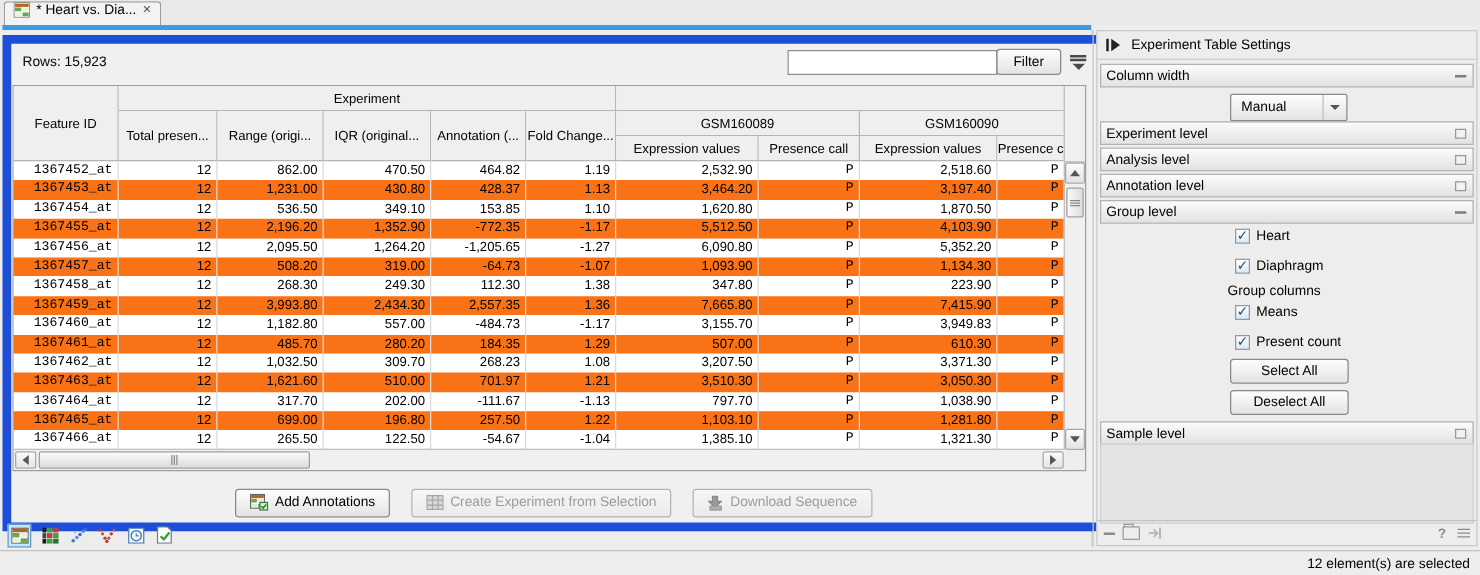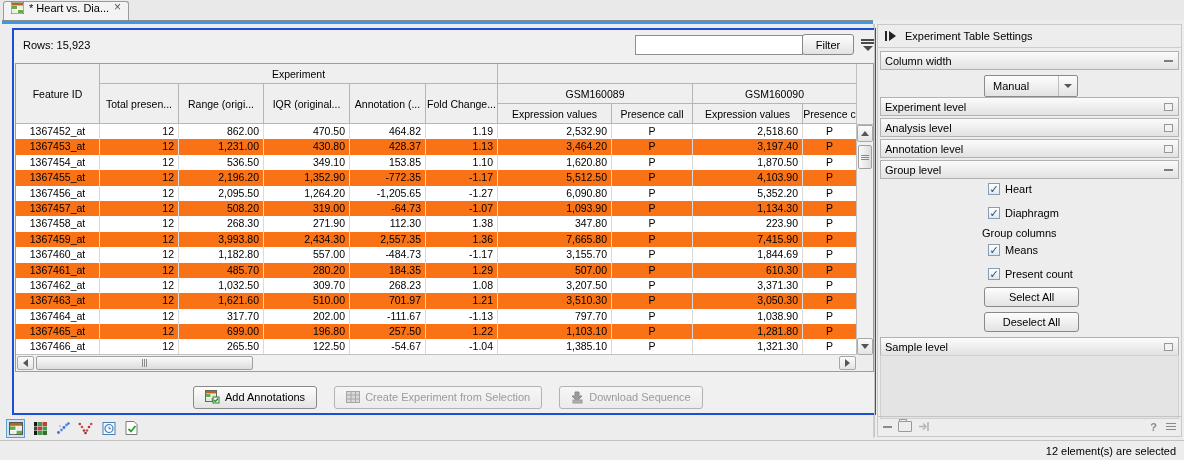--- a/index.html
+++ b/index.html
@@ -10,21 +10,21 @@
   }
   
   .tabbar{position:absolute;left:0;top:0;width:100%;height:20px;background:#e9e9e9;}
   .tab{position:absolute;left:3px;top:1px;height:18px;display:flex;align-items:flex-start;gap:5px;
        padding:0 7px;background:#f3f3f3;border:1px solid #9b9b9b;border-bottom:none;
        border-radius:3px 3px 0 0;}
   .tab .close{color:#555;font-size:12px;line-height:10px;cursor:default;}
   .accent{position:absolute;left:2px;top:20px;width:871px;height:4px;background:#349be8;border-top:1px solid #8a8a8a;}
   
   .view{position:absolute;left:2px;top:24px;width:871px;height:414px;background:#ededed;border-right:1px solid #cfcfcf;}
-  .panel{position:absolute;left:10px;top:4px;width:860px;height:383px;border:2px solid #1d4ed8;background:#f0f0f0;}
+  .panel{position:absolute;left:0;top:4px;width:860px;height:383px;border:7px solid #1d4ed8;background:#f0f0f0;padding-left:16px;}
   .rowsbar{position:absolute;left:0;top:0;right:0;height:30px;display:flex;align-items:center;}
   .rowslabel{padding-left:9px;}
   .filterinput{position:absolute;left:621px;top:5px;width:160px;height:18px;border:1px solid #8f8f8f;background:#fff;
                font-family:inherit;font-size:11px;padding:0 3px;}
   .btn{display:inline-flex;align-items:center;justify-content:center;gap:5px;
        background:linear-gradient(#fdfdfd,#e3e3e3);border:1px solid #898989;border-radius:3px;
        font-family:inherit;font-size:11px;color:#000;}
   .filterbtn{position:absolute;left:788px;top:4px;width:52px;height:21px;}
   .advfilter{position:absolute;left:847px;top:8px;width:14px;height:14px;}
   .advfilter .bar{height:2px;background:#4a4a4a;margin:1px 0;}
@@ -44,21 +44,21 @@
   .hc.sub{grid-row:2/4;}
   .hc.gsm1{grid-column:7/9;grid-row:2;}
   .hc.gsm2{grid-column:9/11;grid-row:2;}
   .hc.s3{grid-row:3;}
   .tbody{width:841px;}
   .trow{height:15.4px;background:#fff;}
   .trow.alt{background:#f97316;}
   .tcell{border-right:1px solid #dadada;line-height:15.4px;font-size:10.5px;
          overflow:hidden;white-space:nowrap;padding:0 4px;}
   .tcell.r{text-align:right;}
-  .tcell.l{text-align:center;}
+  .tcell.l{text-align:right;font-family:Liberation Mono, monospace;}
   
   .vsb{position:absolute;right:0;top:0;width:16px;height:291px;background:#f0f0f0;border-left:1px solid #c0c0c0;}
   .vsb .headcap{height:60px;background:#efefef;border-bottom:1px solid #b5b5b5;}
   .sbtn{width:14px;height:15px;margin:0 auto;background:linear-gradient(#fbfbfb,#e4e4e4);
         border:1px solid #a8a8a8;border-radius:2px;display:flex;align-items:center;justify-content:center;}
   .tri-up{width:0;height:0;border-left:4px solid transparent;border-right:4px solid transparent;border-bottom:5px solid #555;}
   .tri-dn{width:0;height:0;border-left:4px solid transparent;border-right:4px solid transparent;border-top:5px solid #555;}
   .tri-lf{width:0;height:0;border-top:4px solid transparent;border-bottom:4px solid transparent;border-right:5px solid #555;}
   .tri-rt{width:0;height:0;border-top:4px solid transparent;border-bottom:4px solid transparent;border-left:5px solid #555;}
   .vthumb{width:12px;height:22px;margin:3px auto;background:linear-gradient(90deg,#fafafa,#dcdcdc);
@@ -237,21 +237,21 @@
             <div class="tcell r">-1.07</div>
             <div class="tcell r">1,093.90</div>
             <div class="tcell l">P</div>
             <div class="tcell r">1,134.30</div>
             <div class="tcell l">P</div>
           </div>
           <div class="trow">
             <div class="tcell l">1367458_at</div>
             <div class="tcell r">12</div>
             <div class="tcell r">268.30</div>
-            <div class="tcell r">271.90</div>
+            <div class="tcell r">249.30</div>
             <div class="tcell r">112.30</div>
             <div class="tcell r">1.38</div>
             <div class="tcell r">347.80</div>
             <div class="tcell l">P</div>
             <div class="tcell r">223.90</div>
             <div class="tcell l">P</div>
           </div>
           <div class="trow alt">
             <div class="tcell l">1367459_at</div>
             <div class="tcell r">12</div>
@@ -266,21 +266,21 @@
           </div>
           <div class="trow">
             <div class="tcell l">1367460_at</div>
             <div class="tcell r">12</div>
             <div class="tcell r">1,182.80</div>
             <div class="tcell r">557.00</div>
             <div class="tcell r">-484.73</div>
             <div class="tcell r">-1.17</div>
             <div class="tcell r">3,155.70</div>
             <div class="tcell l">P</div>
-            <div class="tcell r">1,844.69</div>
+            <div class="tcell r">3,949.83</div>
             <div class="tcell l">P</div>
           </div>
           <div class="trow alt">
             <div class="tcell l">1367461_at</div>
             <div class="tcell r">12</div>
             <div class="tcell r">485.70</div>
             <div class="tcell r">280.20</div>
             <div class="tcell r">184.35</div>
             <div class="tcell r">1.29</div>
             <div class="tcell r">507.00</div>

